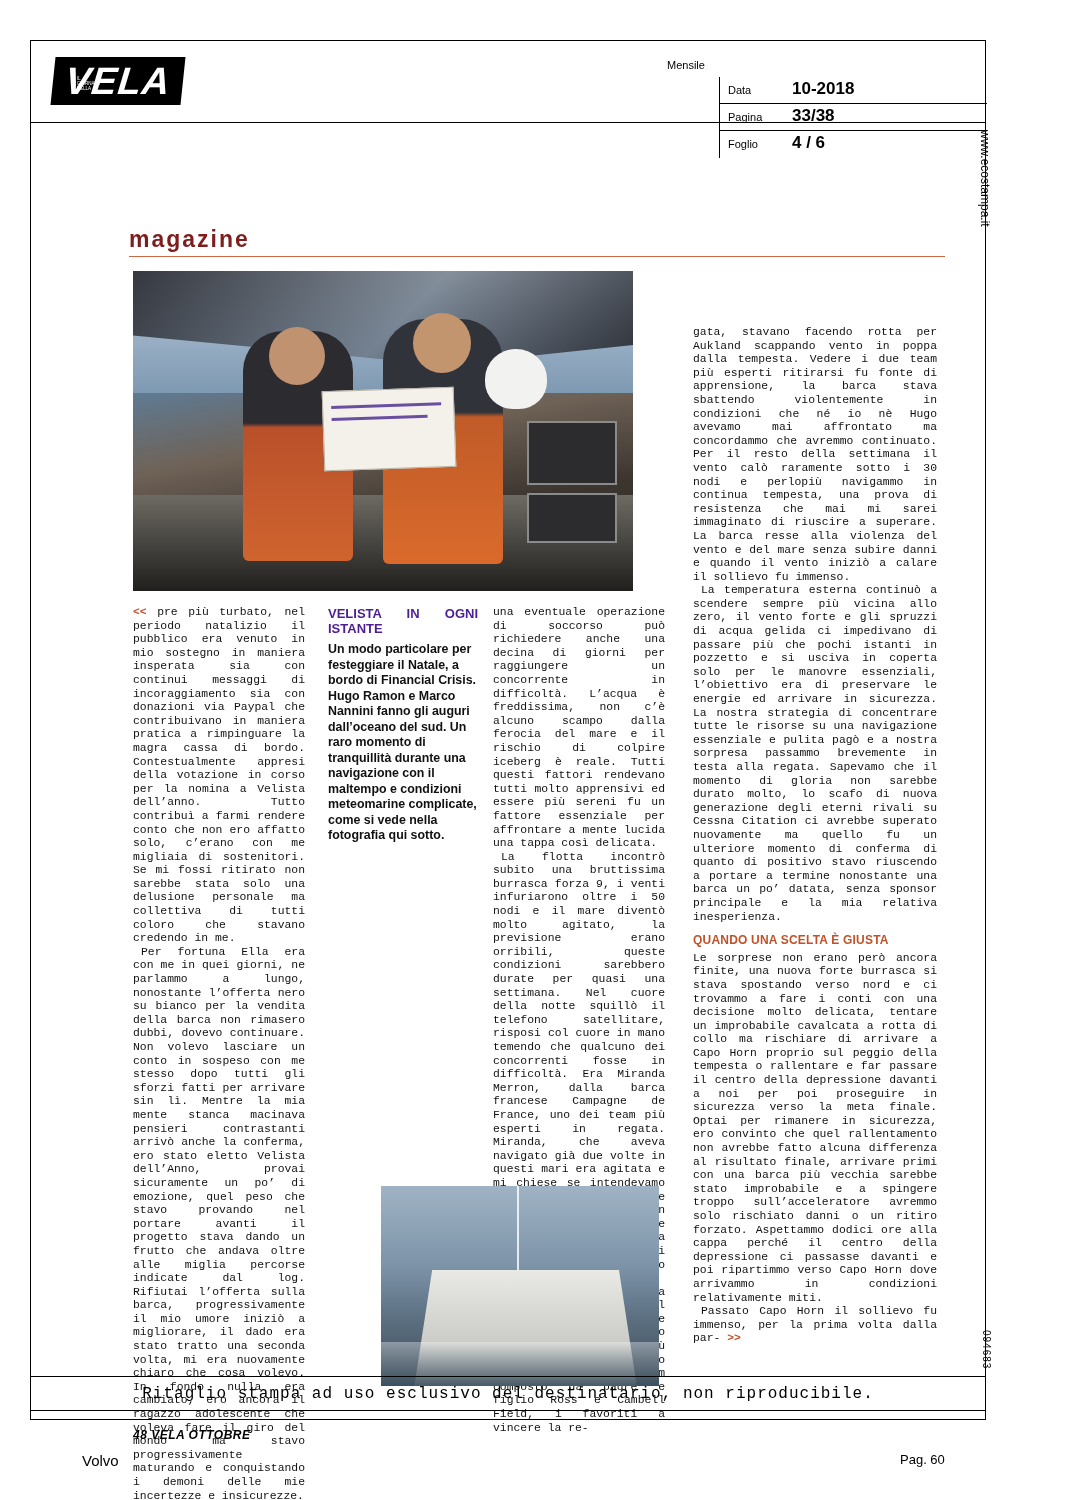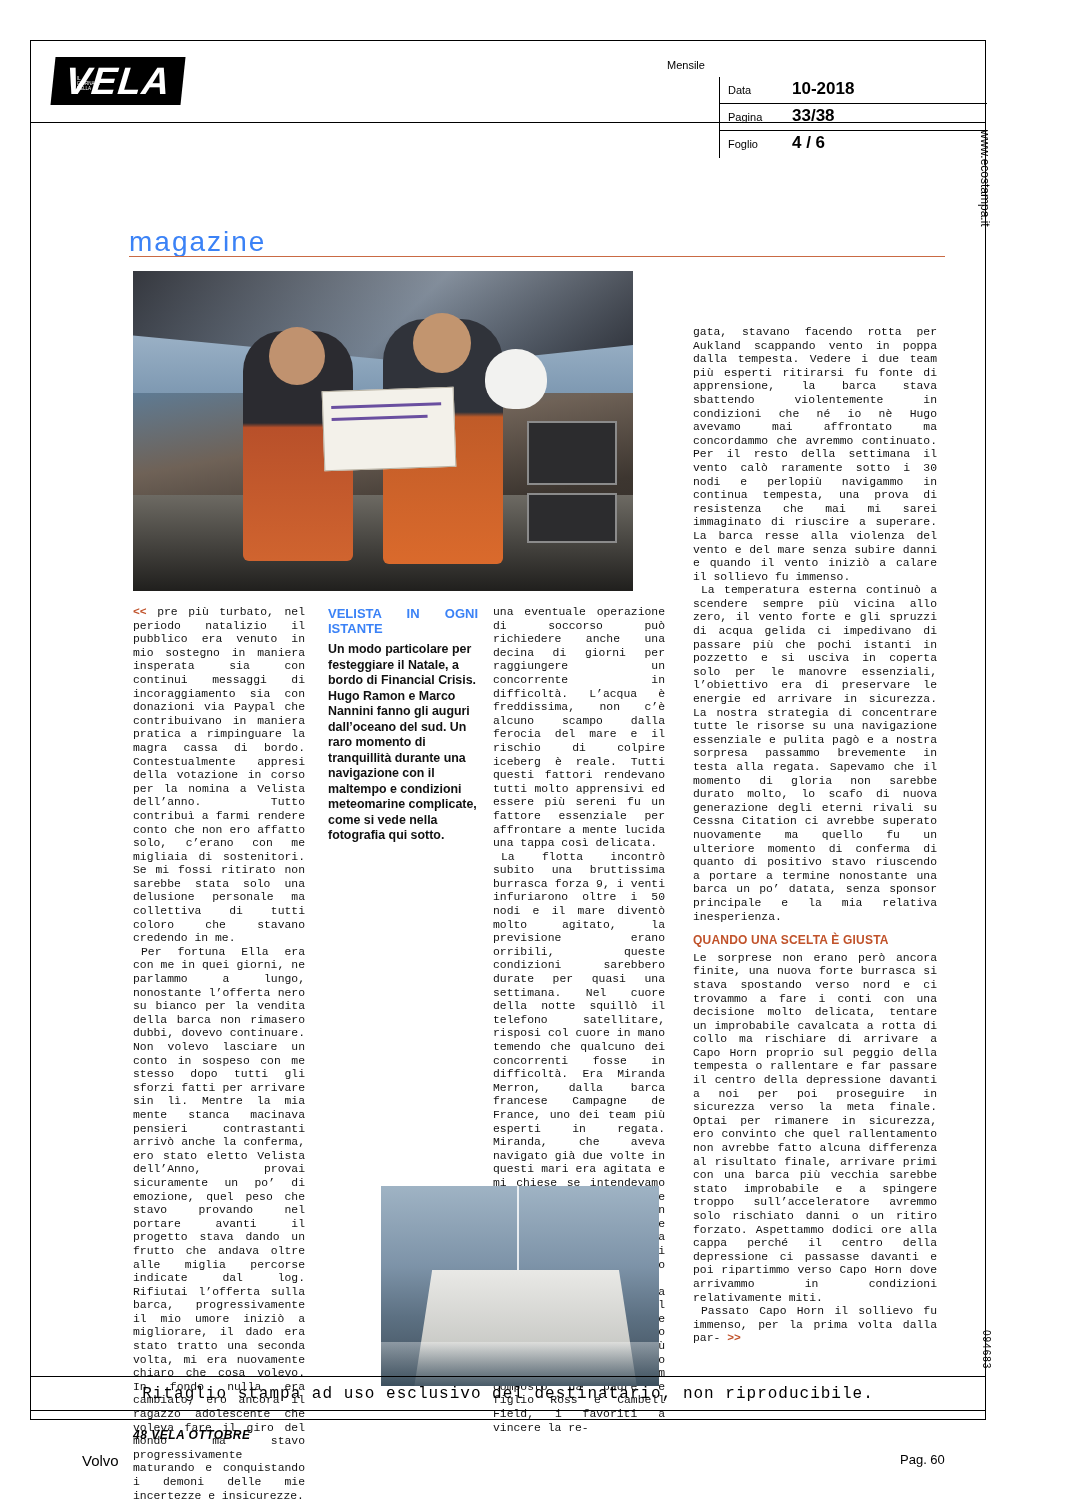--- a/index.html
+++ b/index.html
@@ -83,22 +83,22 @@
     transform:rotate(90deg);transform-origin:left top;
     white-space:nowrap;letter-spacing:1px;
   }
   
   .art{
     position:absolute;left:62px;top:135px;width:852px;height:1200px;
   }
   .magazine-word{
     position:absolute;left:36px;top:50px;
     font-family:"Liberation Sans", sans-serif;
-    font-size:28px;font-weight:normal;letter-spacing:2px;
-    color:#3b82f6;
+    font-size:23px;font-weight:bold;letter-spacing:2px;
+    color:#7f1d1d;
   }
   .headline{
     position:absolute;left:293px;top:40px;
     font-size:26px;color:#333;
     font-family:"Liberation Serif", serif;
   }
   .rule{
     position:absolute;left:36px;top:80px;width:816px;height:1px;
     background:#c96a44;
   }
@@ -185,21 +185,21 @@
   }
   .c1{left:40px;top:430px;width:180px;}
   .c2{left:235px;top:430px;width:150px;}
   .c3{left:400px;top:430px;width:180px;}
   .c4{left:600px;top:150px;width:252px;}
   .c1 p,.c3 p,.c4 p{margin:0 8px 0 0;text-indent:8px;font-family:Liberation Mono, monospace;}
   .c1 p.first,.c3 p.first,.c4 p.first{text-indent:0;}
   .sidebar-h{
     font-family:"Liberation Sans", sans-serif;
     font-weight:bold;font-size:13px;line-height:15px;
-    color:#3b82f6;margin:0 0 6px 0;
+    color:#4c1d95;margin:0 0 6px 0;
   }
   .sidebar-b{
     font-family:"Liberation Sans", sans-serif;
     font-weight:bold;font-size:12.4px;line-height:15.5px;
     margin:0;text-align:left;
   }
   .subhead{
     font-family:"Liberation Sans", sans-serif;
     font-weight:bold;font-size:12px;letter-spacing:.2px;
     color:#c0522a;margin:10px 0 4px 0;

